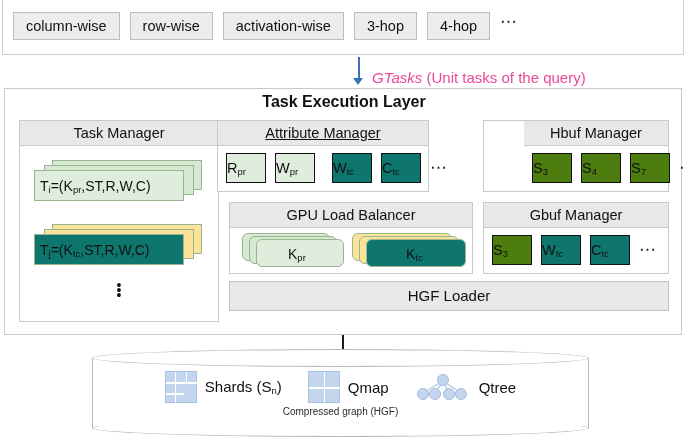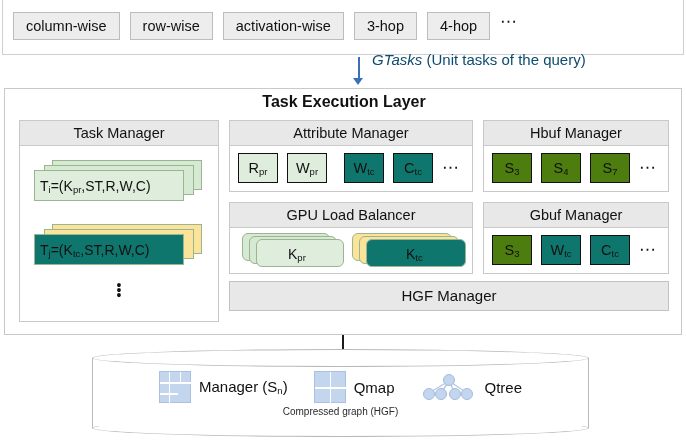--- a/index.html
+++ b/index.html
@@ -34,22 +34,22 @@
     position: absolute; left: 358px; top: 57px; width: 0; height: 24px;
     border-left: 2.2px solid #3b6fb8;
   }
   .arrow-head {
     position: absolute; left: 353px; top: 78px;
     width: 0; height: 0;
     border-left: 5px solid transparent; border-right: 5px solid transparent;
     border-top: 7px solid #3b6fb8;
   }
   .gtasks {
-    position: absolute; left: 372px; top: 51px;
-    font-size: 15px; color: #0c4a6e; white-space: nowrap;
+    position: absolute; left: 372px; top: 69px;
+    font-size: 15px; color: #ec4899; white-space: nowrap;
   }
   .gtasks i { font-style: italic; }
 
   
   .exec-panel {
     position: absolute; left: 4px; top: 88px; width: 678px; height: 247px;
     background: #ffffff; border: 1px solid #c9c9c9;
   }
   .exec-title {
     position: absolute; left: 0; top: 4px; width: 678px; text-align: center;
@@ -82,32 +82,32 @@
   .yellow-s { background: #fbe49a; border-color: #d9b54e; }
   .blue-f   { background: #4d7c0f; border-color: #8fb4d6; }
 
   .vdots {
     position: absolute; font-size: 14px; color: #111; line-height: 5px;
     text-align: center; width: 20px;
   }
   .vdots span { display:block; }
 
   
-  #attribute-manager { left: 224px; top: 31px; width: 244px; height: 72px; }
+  #attribute-manager { left: 212px; top: 31px; width: 212px; height: 72px; text-decoration: underline; }
   #attribute-manager .mod-body { height: 45px; }
   #gpu-balancer { left: 224px; top: 113px; width: 244px; height: 72px; }
   #gpu-balancer .mod-body { height: 45px; }
-  #hbuf-manager { left: 478px; top: 31px; width: 186px; height: 72px; }
+  #hbuf-manager { left: 478px; top: 31px; width: 186px; height: 72px; padding-left: 40px; }
   #hbuf-manager .mod-body { height: 45px; }
   #gbuf-manager { left: 478px; top: 113px; width: 186px; height: 72px; }
   #gbuf-manager .mod-body { height: 45px; }
 
   .tag-row { position: absolute; left: 8px; top: 7px; display: flex; align-items: center; gap: 9px; }
   .tag {
-    width: 40px; height: 30px; line-height: 28px; text-align: center;
+    width: 40px; height: 30px; line-height: 28px; 
     font-size: 14.5px; border: 1px solid; white-space: nowrap;
   }
 
   
   #hgf-loader {
     position: absolute; left: 224px; top: 192px; width: 440px; height: 30px;
     background: #e8e8e8; border: 1px solid #c2c2c2;
     text-align: center; font-size: 15px; line-height: 28px;
   }
 
@@ -276,41 +276,41 @@
             <span>W</span><sub>tc</sub>
           </div>
           <div class="tag yellow-f">
             <span>C</span><sub>tc</sub>
           </div>
           <div class="ellipsis-h" style="padding-bottom:0;">⋯</div>
         </div>
       </div>
     </div>
 
-    <div id="hgf-loader">HGF Manager</div>
+    <div id="hgf-loader">HGF Loader</div>
   </div>
 
   <div class="arrow-v2"></div>
 
   <div class="cyl">
     <div class="cyl-body"></div>
     <div class="cyl-bottom"></div>
     <div class="cyl-top"></div>
 
     <div class="cyl-items">
 
       <div class="legend">
         <div class="ic-shards">
           <div class="l" style="left:0; top:10px; width:32px; height:1.5px;"></div>
           <div class="l" style="left:0; top:21px; width:18px; height:1.5px;"></div>
           <div class="l" style="left:9px; top:0; width:1.5px; height:32px;"></div>
           <div class="l" style="left:20px; top:0; width:1.5px; height:12px;"></div>
         </div>
         <div class="legend-text">
-          <span>Manager (S</span><sub>n</sub><span>)</span>
+          <span>Shards (S</span><sub>n</sub><span>)</span>
         </div>
       </div>
 
       <div class="legend">
         <div class="ic-qmap">
           <div class="l" style="left:0; top:15px; width:32px; height:1.5px;"></div>
           <div class="l" style="left:15px; top:0; width:1.5px; height:32px;"></div>
         </div>
         <div class="legend-text">Qmap</div>
       </div>

